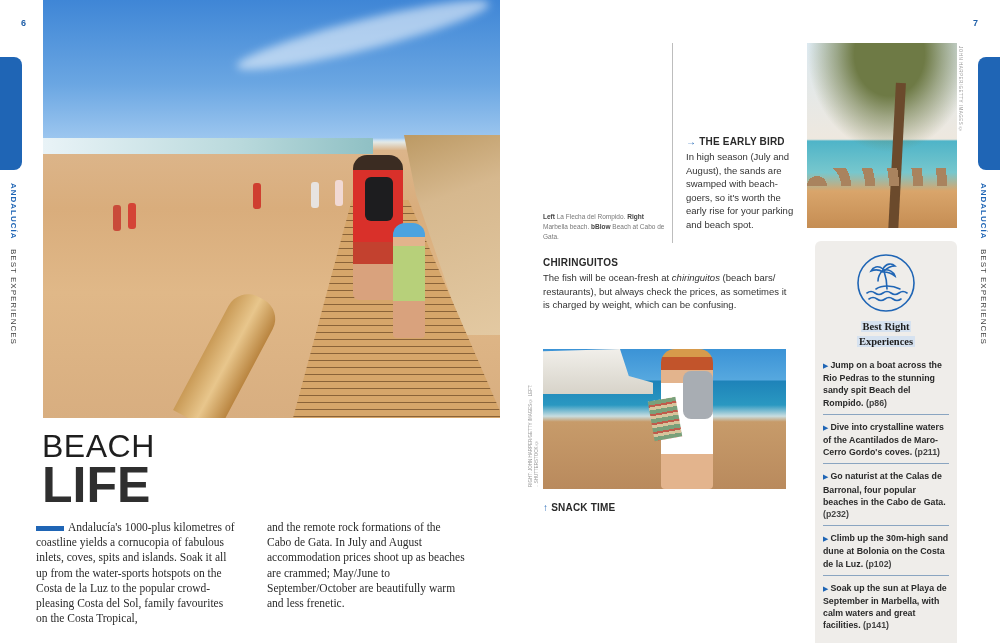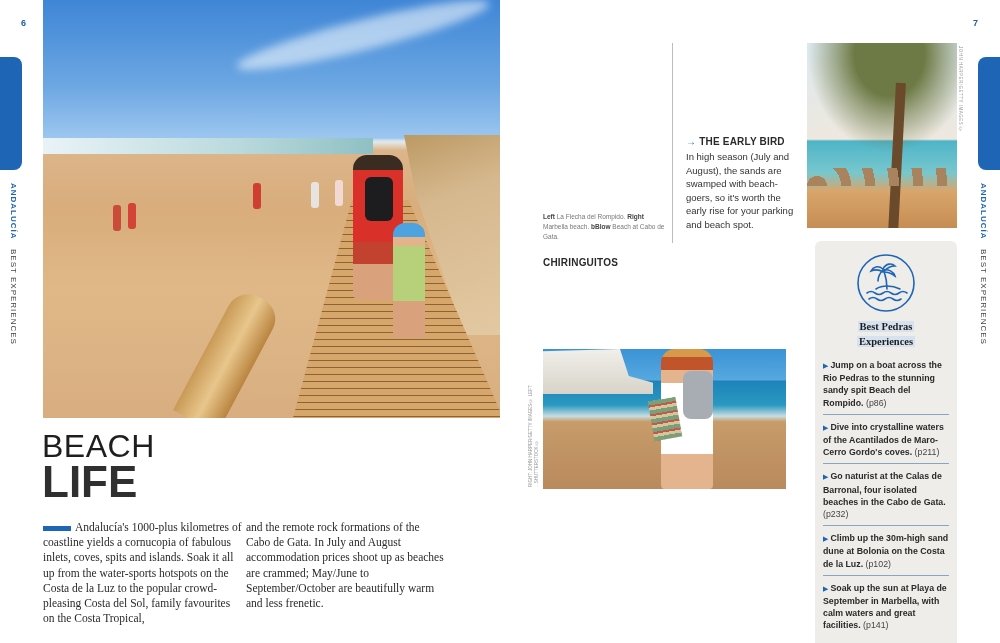--- a/index.html
+++ b/index.html
@@ -43,25 +43,25 @@
     background: linear-gradient(180deg, #3b93d6 0%, #56a8df 22%, #1e83b9 23%, #2a98c1 40%, #c8dde0 48%, #c79b6a 52%, #b98a5d 100%); }
   #hiker-photo .cliff { position: absolute; left: 0; top: 0; width: 110px; height: 45px; background: linear-gradient(180deg, #f1efea, #d7d3c9); clip-path: polygon(0 5%, 70% 0, 78% 60%, 100% 75%, 100% 100%, 0 100%); }
   #hiker-photo .hiker { position: absolute; left: 118px; top: 0; width: 52px; height: 140px; background: linear-gradient(180deg, #d79a4b 0 6%, #c2542b 6% 15%, #e3b48d 15% 24%, #fff 24% 75%, #e3b48d 75%); border-radius: 14px 14px 4px 4px; }
   #hiker-photo .bag { position: absolute; left: 108px; top: 50px; width: 28px; height: 40px; background: repeating-linear-gradient(0deg, #7aa07a 0 4px, #d6c49c 4px 7px, #c05b4b 7px 9px); transform: rotate(-10deg); }
   #hiker-photo .pack { position: absolute; left: 140px; top: 22px; width: 30px; height: 48px; background: #a8adb3; border-radius: 8px; }
   .photo-credit-mid { position: absolute; left: 528px; top: 347px; writing-mode: vertical-rl; transform: rotate(180deg); font-size: 4.5px; color: #9a9a9a; line-height: 6px; width: 14px; height: 140px; }
 
   
   .headline { position: absolute; left: 42px; top: 430px; line-height: 1; }
   .headline .h1 { font-size: 32px; color: #1e1e1e; letter-spacing: 0.5px; display: block; }
-  .headline .h2 { font-size: 44px; font-weight: bold; color: #2f2f2f; display: block; margin-top: -2px; }
+  .headline .h2 { font-size: 50px; font-weight: bold; color: #2f2f2f; display: block; margin-top: -2px; }
 
   .body-col { position: absolute; font-family: "Liberation Serif", serif; font-size: 11.5px; line-height: 15.2px; color: #2a2a2a; }
-  .body-col.c1 { left: 43px; top: 520px; width: 200px; }
-  .body-col.c2 { left: 246px; top: 520px; width: 200px; }
+  .body-col.c1 { left: 36px; top: 520px; width: 200px; }
+  .body-col.c2 { left: 267px; top: 520px; width: 200px; }
   .lead-bar { display: inline-block; width: 28px; height: 5px; background: #1f65b5; vertical-align: middle; margin-right: 4px; }
 
   .divider-v { position: absolute; left: 672px; top: 43px; width: 1px; height: 200px; background: #bdbdbd; }
   .caption { position: absolute; left: 543px; top: 212px; width: 125px; font-size: 6.5px; line-height: 10px; color: #777; }
   .caption b { color: #444; }
 
   .sidebar-head { font-family: "Liberation Sans Narrow", "Liberation Sans", sans-serif; font-weight: bold; font-size: 10px; color: #2a2a2a; letter-spacing: 0.2px; }
   .sidebar-head .arrow { color: #1f65b5; margin-right: 3px; }
   .sidebar-text { font-size: 9.5px; line-height: 13.5px; color: #333; margin-top: 3px; }
   #early-bird { position: absolute; left: 686px; top: 136px; width: 112px; }
@@ -70,21 +70,21 @@
 
   
   #beach-box { position: absolute; left: 815px; top: 241px; width: 142px; height: 402px; background: #efedea; border-radius: 6px 6px 0 0; padding: 12px 8px 0 8px; }
   .box-icon { width: 60px; height: 60px; margin: 0 auto; display: block; }
   .box-title { text-align: center; font-family: "Liberation Serif", serif; font-weight: bold; font-size: 10.5px; line-height: 15px; color: #1e1e1e; margin-top: 6px; }
   .box-title span { background: #d6e2f0; padding: 0 2px; }
   .box-item { font-family: "Liberation Sans Narrow", "Liberation Sans", sans-serif; font-size: 8.8px; line-height: 12.2px; color: #2a2a2a; padding: 6px 0 5px 0; border-bottom: 1.5px solid #8aa5c1; }
   .box-item:last-child { border-bottom: none; }
   .box-item b { font-weight: bold; }
   .box-item .bullet { color: #1f65b5; font-size: 7px; margin-right: 2px; }
-  .box-item .ref { font-weight: normal; color: #444; }
+  .box-item .ref { font-weight: bold; color: #444; }
 </style>
 </head>
 <body>
 
 <div class="page-num" style="left:21px;">6</div>
 <div class="tab left"></div>
 <div class="side-label" style="left:9px;">
   <span class="blue">ANDALUCÍA</span>
   <span class="gray">BEST EXPERIENCES</span>
 </div>
@@ -135,49 +135,51 @@
 
 <div id="palm-photo" class="photo">
   <div class="fronds"></div>
   <div class="trunk"></div>
   <div class="umbrellas"></div>
 </div>
 <div class="photo-credit-right">JOHN HARPER/GETTY IMAGES ©</div>
 
 <div id="chiringuitos">
   <div class="sidebar-head">CHIRINGUITOS</div>
+  <div class="sidebar-text"><span>The fish will be ocean-fresh at </span><i>chiringuitos</i><span> (beach bars/ restaurants), but always check the prices, as sometimes it is charged by weight, which can be confusing.</span></div>
 </div>
 
 <div class="photo-credit-mid">RIGHT: JOHN HARPER/GETTY IMAGES © LEFT: ...SHUTTERSTOCK ©</div>
 <div id="hiker-photo" class="photo">
   <div class="cliff"></div>
   <div class="hiker"></div>
   <div class="bag"></div>
   <div class="pack"></div>
 </div>
 
 <div id="snack-time">
+  <div class="sidebar-head"><span class="arrow">↑</span><span>SNACK TIME</span></div>
 </div>
 
 <div id="beach-box">
   <svg class="box-icon" viewBox="0 0 60 60" fill="none" stroke="#1f65b5" stroke-width="1.6" stroke-linecap="round">
     <circle cx="30" cy="30" r="28"></circle>
     <path d="M27 16 C22 12 17 14 15 18 C20 16 24 17 27 19"></path>
     <path d="M27 16 C30 10 36 10 39 13 C35 13 31 15 28 18"></path>
     <path d="M27 17 C33 16 38 19 39 23 C35 20 31 19 28 19"></path>
     <path d="M27 17 C24 20 22 24 22 28"></path>
     <path d="M28 18 C30 24 31 30 31 36"></path>
     <path d="M20 36 C26 32 36 32 44 36"></path>
     <path d="M11 40 q4 -3 8 0 t8 0 t8 0 t8 0 t8 0"></path>
     <path d="M13 46 q4 -3 8 0 t8 0 t8 0 t8 0"></path>
   </svg>
   <div class="box-title">
-    <span>Best Pedras</span><br>
+    <span>Best Right</span><br>
     <span>Experiences</span>
   </div>
   <div style="margin-top:4px;">
     <div class="box-item"><span class="bullet">▶</span><b>Jump on a boat across the Rio Pedras to the stunning sandy spit Beach del Rompido.</b> <span class="ref">(p86)</span></div>
     <div class="box-item"><span class="bullet">▶</span><b>Dive into crystalline waters of the Acantilados de Maro-Cerro Gordo's coves.</b> <span class="ref">(p211)</span></div>
-    <div class="box-item"><span class="bullet">▶</span><b>Go naturist at the Calas de Barronal, four isolated beaches in the Cabo de Gata.</b> <span class="ref">(p232)</span></div>
+    <div class="box-item"><span class="bullet">▶</span><b>Go naturist at the Calas de Barronal, four popular beaches in the Cabo de Gata.</b> <span class="ref">(p232)</span></div>
     <div class="box-item"><span class="bullet">▶</span><b>Climb up the 30m-high sand dune at Bolonia on the Costa de la Luz.</b> <span class="ref">(p102)</span></div>
     <div class="box-item"><span class="bullet">▶</span><b>Soak up the sun at Playa de September in Marbella, with calm waters and great facilities.</b> <span class="ref">(p141)</span></div>
   </div>
 </div>
 
 </body></html>

